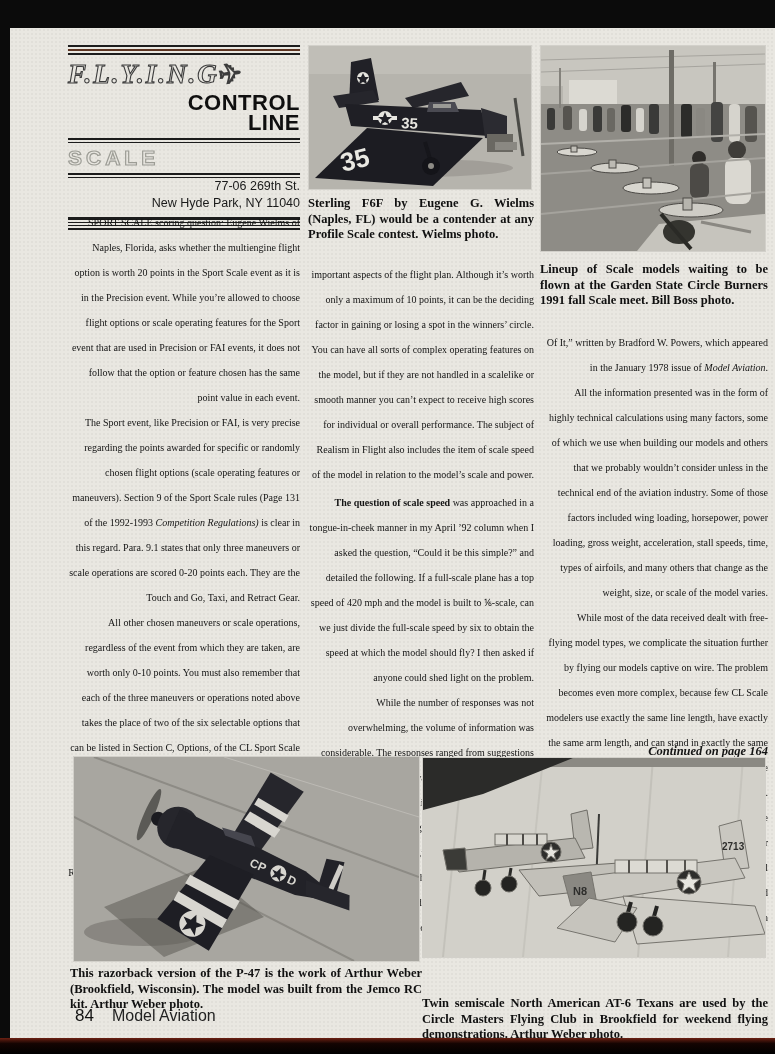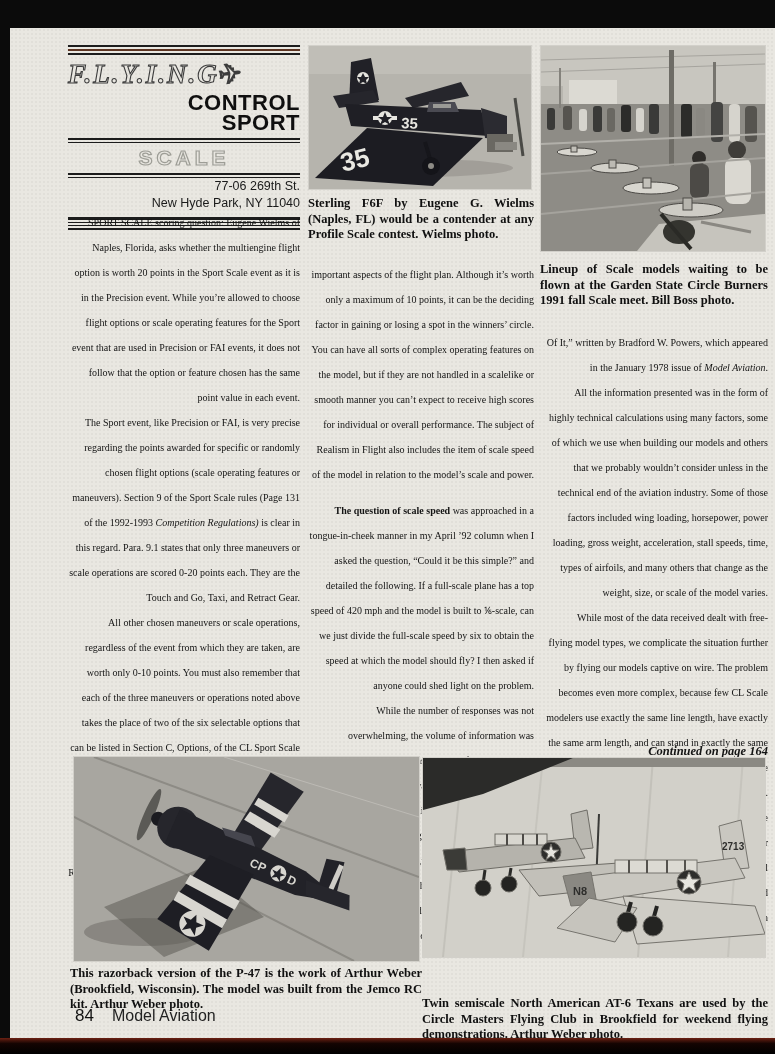--- a/index.html
+++ b/index.html
@@ -9,28 +9,28 @@
         background-image:radial-gradient(rgba(0,0,0,.035) 1px, transparent 1px);background-size:4px 4px;}
   .abs{position:absolute;}
   
   .rule{background:#1c1c1c;}
   .flying{font-family:"Liberation Serif",serif;font-style:italic;font-weight:bold;font-size:27px;
           letter-spacing:2px;color:transparent;-webkit-text-stroke:1.1px #3c3c3c;white-space:nowrap;}
   .plane-glyph{display:inline-block;transform:rotate(-8deg);font-style:normal;-webkit-text-stroke:1px #3c3c3c;}
   .ctl{font-family:"Liberation Sans",sans-serif;font-weight:bold;font-size:22px;letter-spacing:.5px;
        color:#0f0f0f;text-align:right;line-height:.92;}
   .scale-outline{font-family:"Liberation Sans",sans-serif;font-weight:bold;font-size:21px;letter-spacing:4px;
-       color:transparent;-webkit-text-stroke:1.2px #9d9d96;text-align:center;}
+       color:transparent;-webkit-text-stroke:1.2px #9d9d96;text-align:left;}
   .author{font-family:"Liberation Sans",sans-serif;font-weight:bold;font-size:18px;color:#0f0f0f;text-align:right;}
   .addr{font-family:"Liberation Sans",sans-serif;font-size:12.5px;color:#1a1a1a;text-align:right;line-height:1.35;}
   
   .col{color:#141414;font-size:10px;line-height:25px;text-align:right;}
   .body-p{margin:0;}
   .body-p.indent{text-indent:14px;}
-  .body-p.space-before{margin-top:11px;}
+  .body-p.space-before{margin-top:3px;}
   .seg-i{font-style:italic;}
   .seg-b{font-weight:bold;}
   .caption{font-family:Liberation Serif, serif;font-weight:bold;font-size:12.5px;line-height:15.5px;
            color:#101010;text-align:justify;}
   .continued{font-weight:bold;font-style:italic;font-size:12.5px;color:#141414;text-align:right;}
   .photo{border:1px solid #d2d0ca;box-sizing:border-box;overflow:hidden;background:#b7b5ae;}
   .footer-num{font-family:"Liberation Sans",sans-serif;font-weight:normal;font-size:17px;color:#111;}
   .footer-mag{font-family:"Liberation Sans",sans-serif;font-size:16px;color:#222;}
   .bar-top{left:0;top:0;width:775px;height:28px;background:#0b0b0b;}
   .bar-bottom{left:0;top:1038px;width:775px;height:16px;background:linear-gradient(#6b2012,#140402 35%,#000);}
@@ -44,21 +44,21 @@
   <div class="abs edge-left"></div>
   <div id="page">
 
     <div class="abs" style="left:58px;top:17px;width:232px;">
       <div class="rule" style="height:2px;margin-bottom:2px;"></div>
       <div class="rule" style="height:2px;margin-bottom:2px;background:#5c3320;"></div>
       <div class="rule" style="height:2px;"></div>
       <div class="flying" style="margin-top:3px;"><span>F.L.Y.I.N.G</span><span class="plane-glyph">✈</span></div>
       <div class="ctl" style="margin-top:3px;">
         <div>CONTROL</div>
-        <div>SPORT</div>
+        <div>LINE</div>
       </div>
       <div class="rule" style="height:1.5px;margin-top:5px;margin-bottom:2px;"></div>
       <div class="rule" style="height:1.5px;"></div>
       <div class="scale-outline" style="margin-top:3px;">SCALE</div>
       <div class="rule" style="height:1.5px;margin-top:3px;margin-bottom:2px;"></div>
       <div class="rule" style="height:1.5px;"></div>
       <div class="addr">
         <div>77-06 269th St.</div>
         <div>New Hyde Park, NY 11040</div>
       </div>

